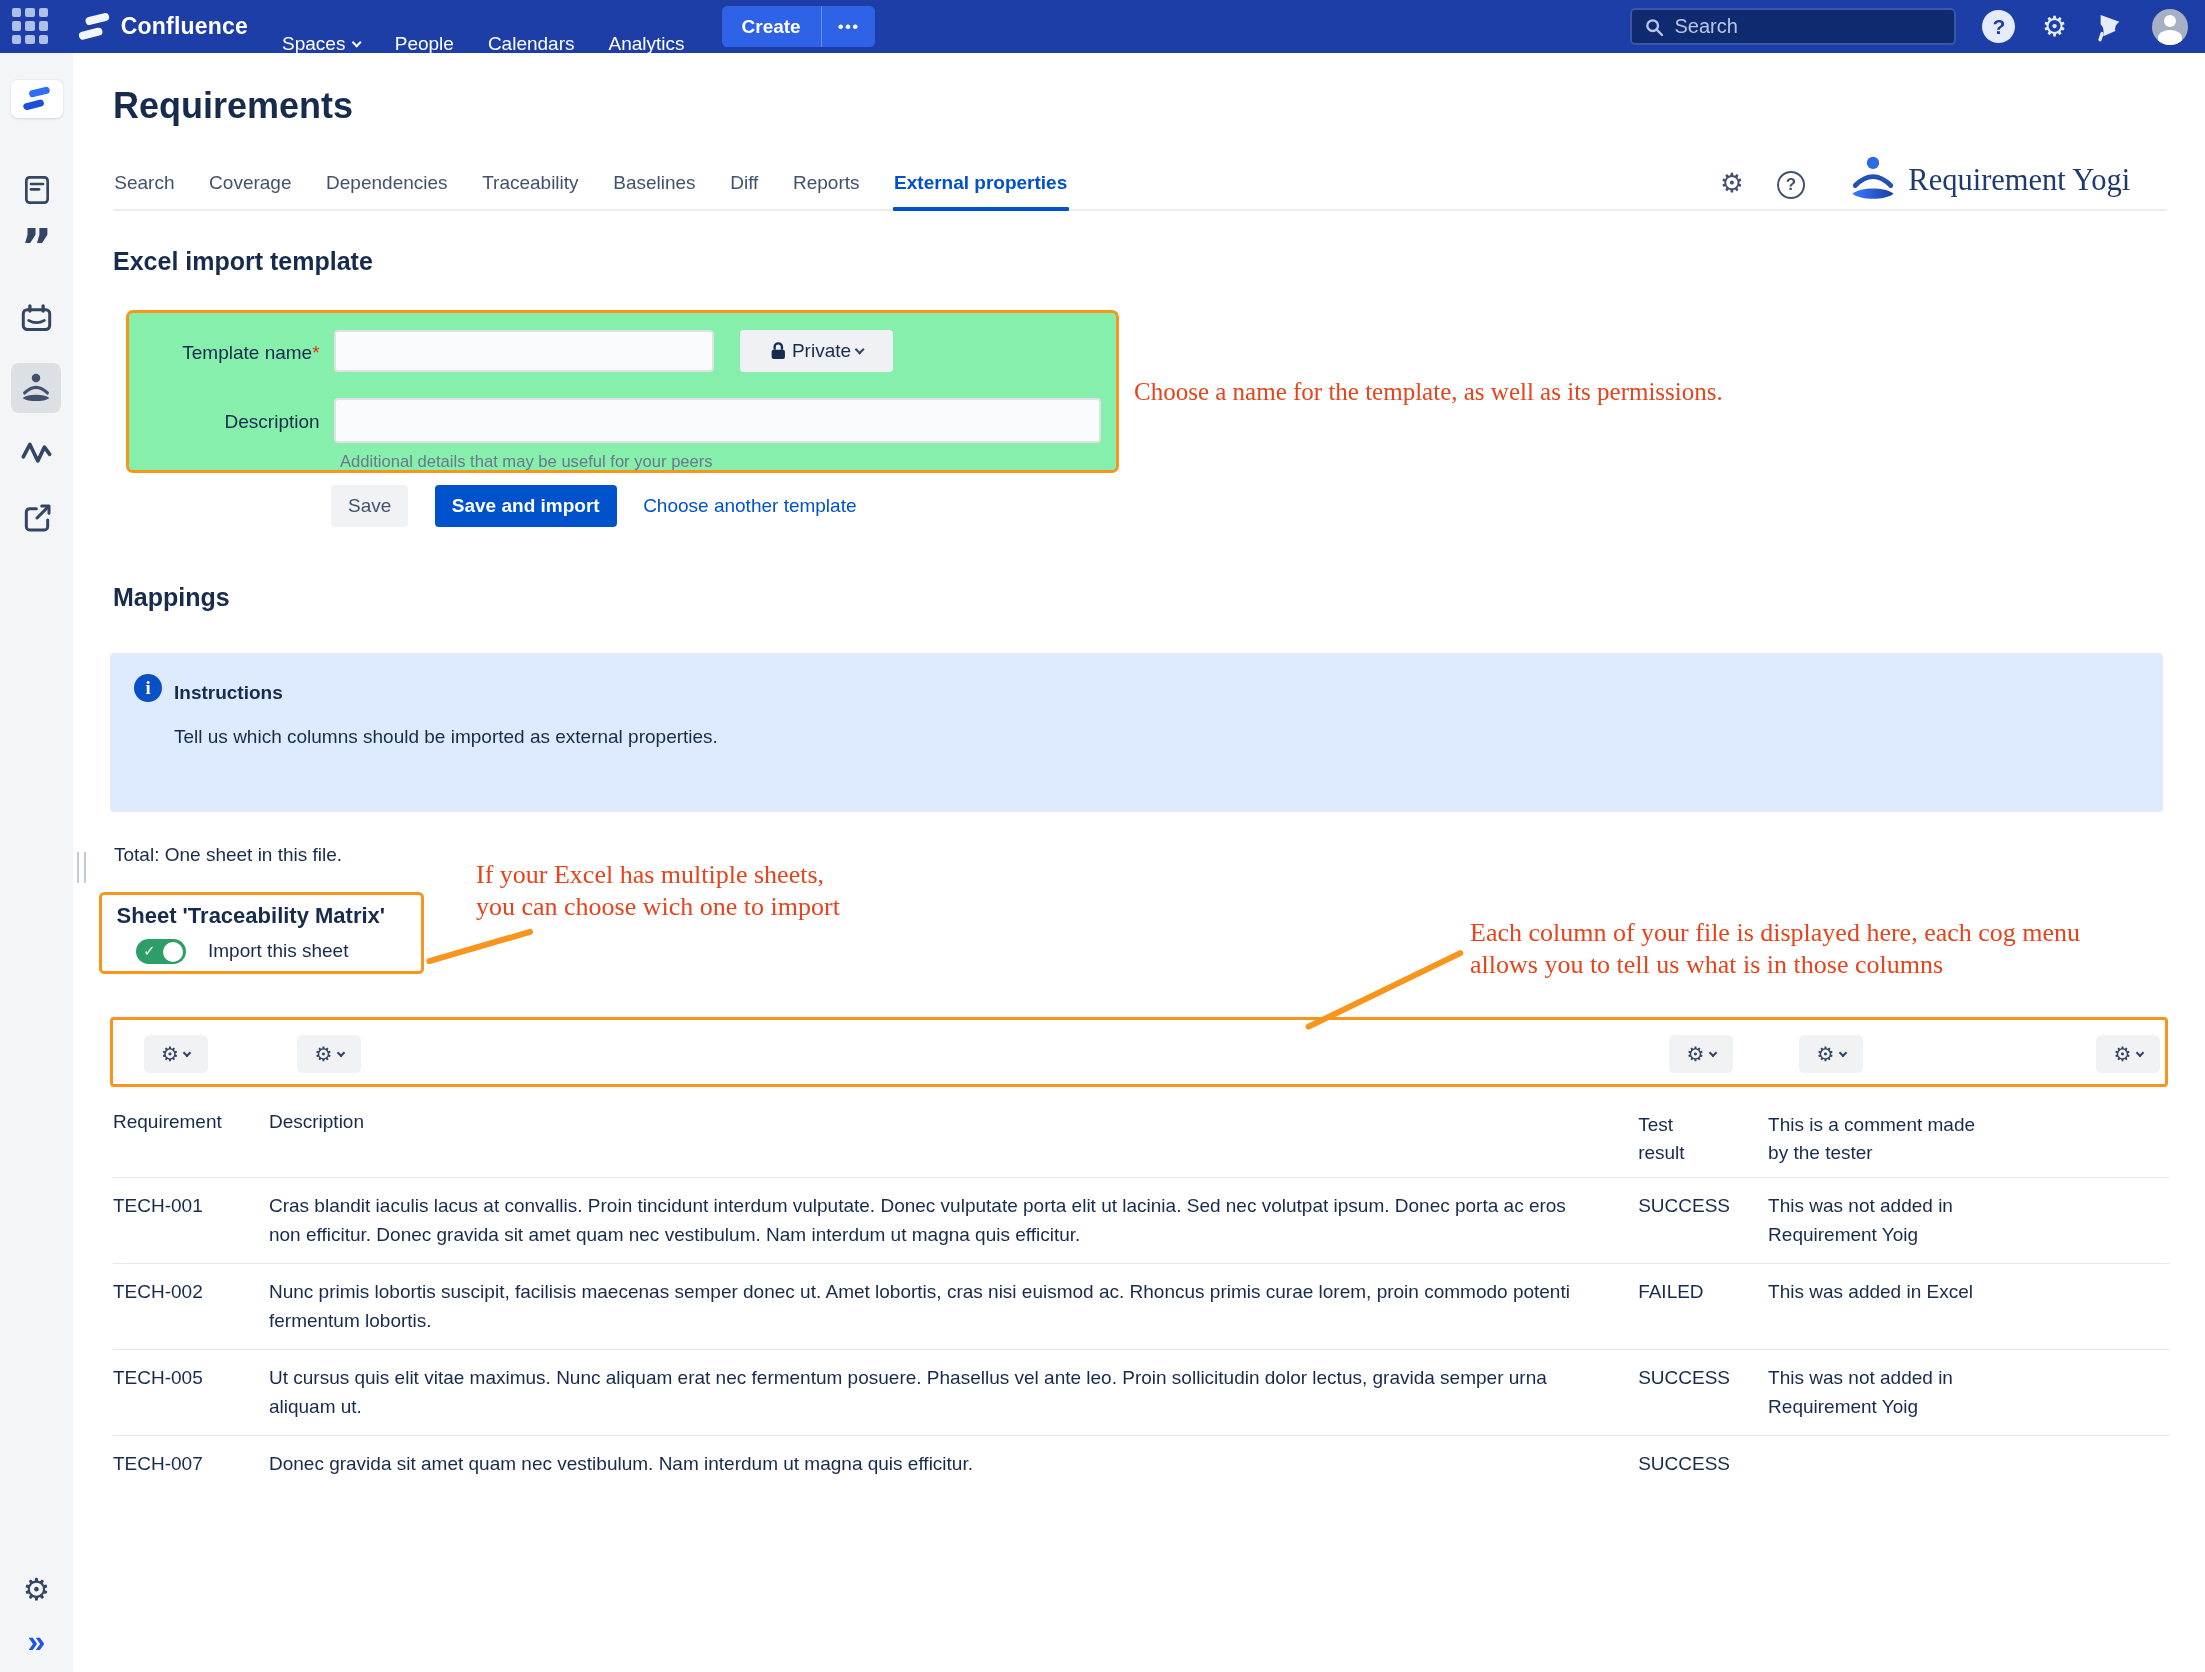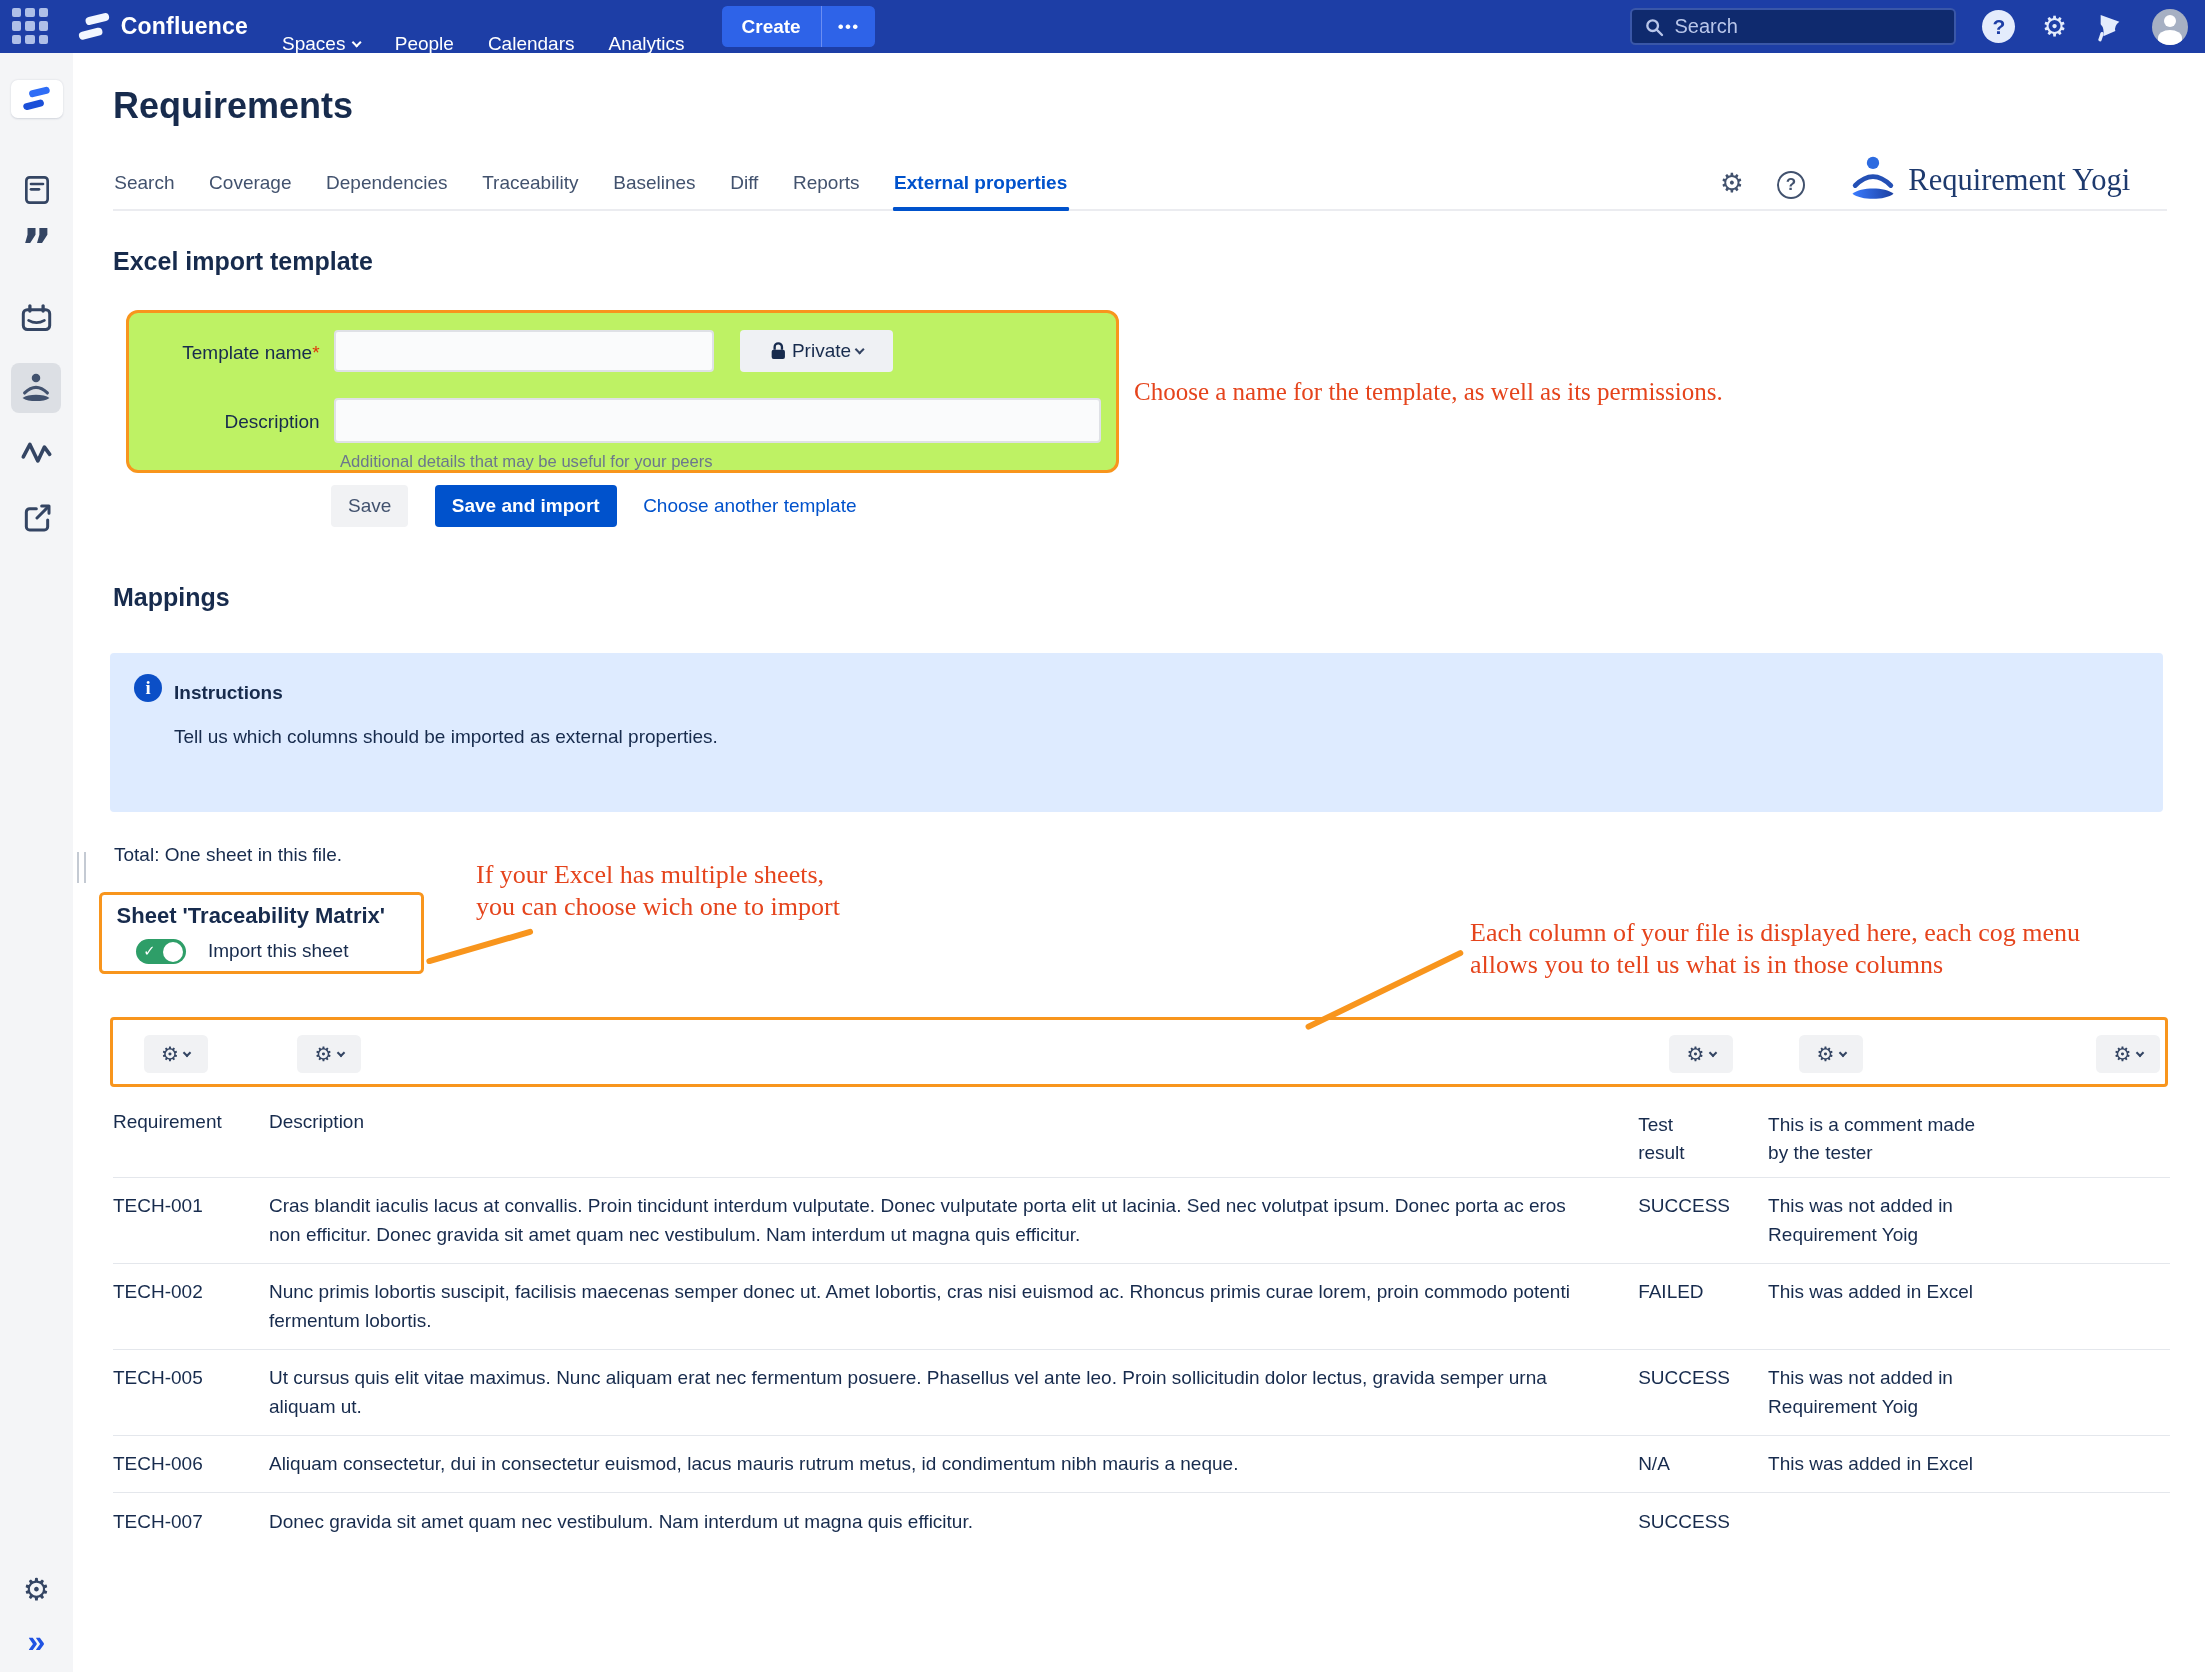--- a/index.html
+++ b/index.html
@@ -59,21 +59,21 @@
     background:var(--primary); border-radius:1.3px; }
   .tabbar-gear { position:absolute; left:1720px; top:170px; font-size:26.5px; color:#42526E; cursor:pointer; line-height:1; }
   .tabbar-help { position:absolute; left:1777px; top:171px; width:28px; height:28px; border-radius:50%;
     border:2px solid #42526E; color:#42526E; font-size:17px; font-weight:700;
     display:flex; align-items:center; justify-content:center; cursor:pointer; }
   .ry-logo { position:absolute; left:1847px; top:154px; display:flex; align-items:center; gap:9.3px; }
   .ry-text { font-family:"Liberation Serif", serif; font-size:30.5px; color:#1E3A6E; }
   
   .section-h2 { position:absolute; left:113px; font-size:25px; font-weight:600; color:#172B4D; }
   .form-box { position:absolute; left:126px; top:310px; width:993px; height:163px;
-    border:3.3px solid var(--accent-orange); border-radius:12px; background:#bef264; }
+    border:3.3px solid var(--accent-orange); border-radius:7px; background:#86efac; }
   .fb-label { position:absolute; width:172px; text-align:right; font-size:19px; color:#172B4D; }
   .req-star { color:#DE350B; }
   .fb-input { position:absolute; background:#FAFBFC; border:2px solid #DFE1E6; border-radius:4px;
     font-size:19px; padding:0 10.6px; font-family:"Liberation Sans",sans-serif; color:#172B4D; }
   .privacy-btn { position:absolute; left:611px; top:17px; width:153px; height:42px; background:#EFF1F4;
     border:none; border-radius:4px; display:flex; align-items:center; justify-content:center; gap:4px;
     font-size:19px; color:#172B4D; cursor:pointer; font-family:"Liberation Sans",sans-serif; }
   .chev-dark { border-color:#344563; margin-left:1.3px; }
   .fb-help { position:absolute; left:211px; top:139px; font-size:16.6px; color:#6B778C; }
   .form-actions { position:absolute; left:331px; top:485px; display:flex; align-items:center; gap:26.5px; }
@@ -389,28 +389,20 @@
 
   <tr>
     <td>TECH-005</td>
     <td class="cell-desc">Ut cursus quis elit vitae maximus. Nunc aliquam erat nec fermentum posuere. Phasellus vel ante leo. Proin sollicitudin dolor lectus, gravida semper urna aliquam ut.</td>
     <td>SUCCESS</td>
     <td class="cell-comment">
           <span>This was not added in Requirement Yoig</span>
         </td>
   </tr>
 
-  <tr>
-    <td>TECH-006</td>
-    <td class="cell-desc">Aliquam consectetur, dui in consectetur euismod, lacus mauris rutrum metus, id condimentum nibh mauris a neque.</td>
-    <td>N/A</td>
-    <td class="cell-comment">
-          <span>This was added in Excel</span>
-        </td>
-  </tr>
 
   <tr>
     <td>TECH-007</td>
     <td class="cell-desc">Donec gravida sit amet quam nec vestibulum. Nam interdum ut magna quis efficitur.</td>
     <td>SUCCESS</td>
     <td class="cell-comment"></td>
   </tr>
 
 </tbody>
 </table>

